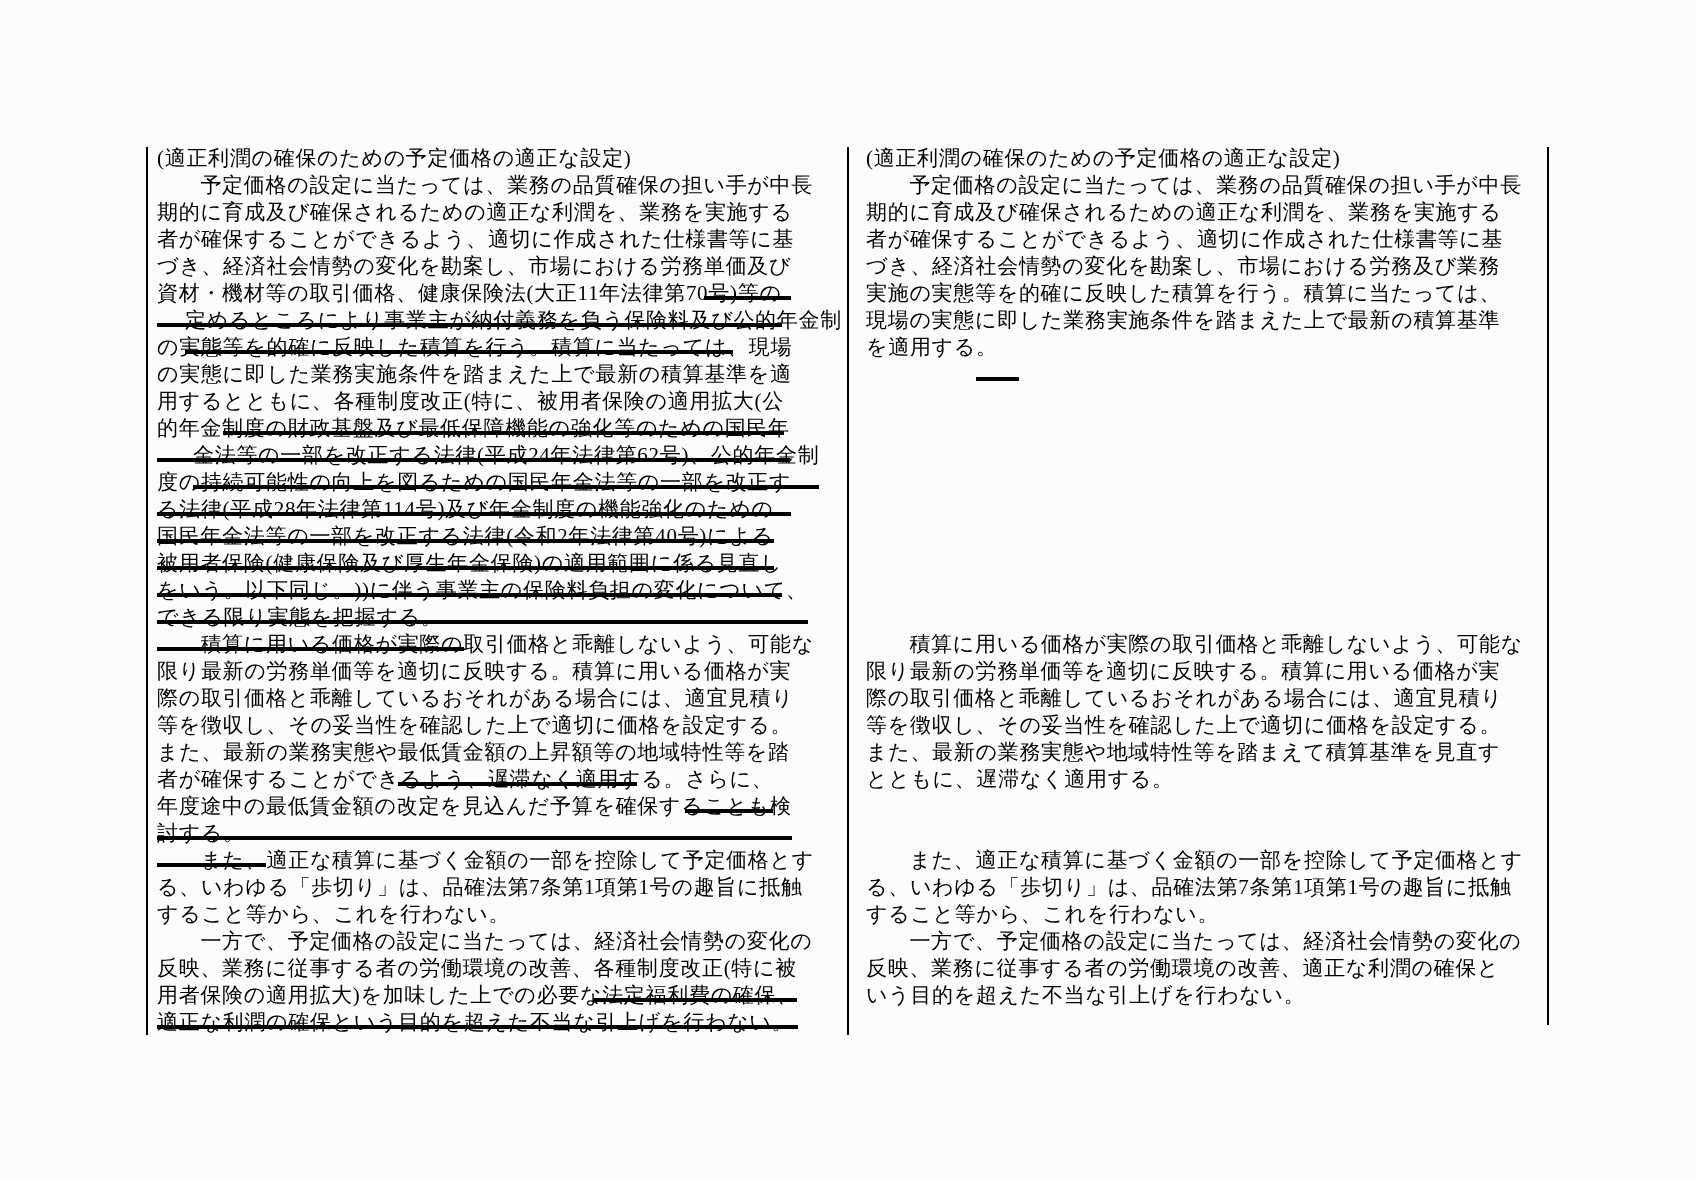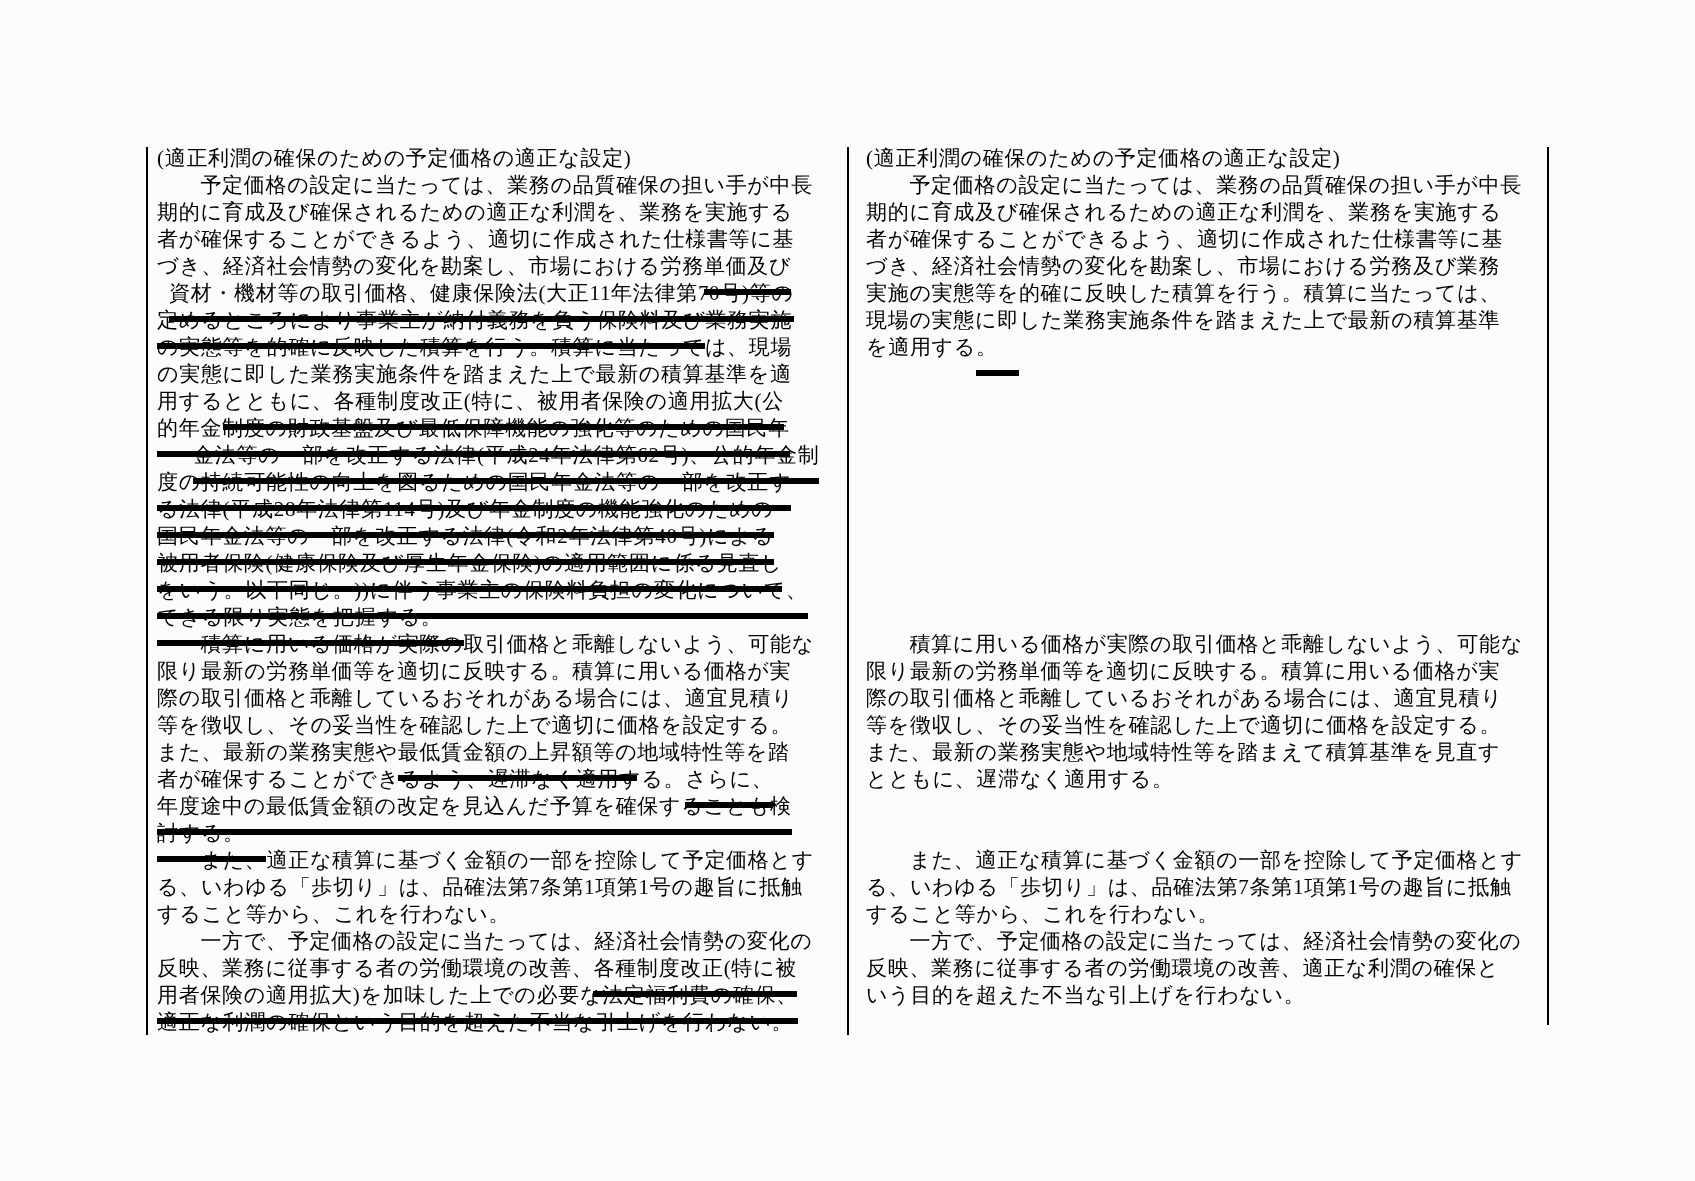--- a/index.html
+++ b/index.html
@@ -25,40 +25,40 @@
     top: 145px;
     width: 690px;
     font-size: 21px;
     line-height: 27px;
     letter-spacing: 0.7px;
   }
   .col-left  { left: 157px; }
   .col-right { left: 866px; }
   .line { white-space: pre; height: 27px; }
   .u {
-    border-bottom: 6px solid #0f172a;
-    padding-bottom: 11px;
+    border-bottom: 4px solid #0f172a;
+    padding-bottom: 18px;
     font-family: Liberation Serif, serif;
   }
 </style>
 </head>
 <body style="background: rgb(252, 252, 252); color: rgb(0, 0, 0);">
 
 <div class="rule rule-left" style="background: rgb(0, 0, 0);"></div>
 <div class="rule rule-middle" style="background: rgb(0, 0, 0);"></div>
 <div class="rule rule-right" style="background: rgb(0, 0, 0);"></div>
 
 <div class="col col-left">
     <div class="line"><span>(適正利潤の確保のための予定価格の適正な設定)</span></div>
     <div class="line"><span>　　予定価格の設定に当たっては、業務の品質確保の担い手が中長</span></div>
     <div class="line"><span>期的に育成及び確保されるための適正な利潤を、業務を実施する</span></div>
     <div class="line"><span>者が確保することができるよう、適切に作成された仕様書等に基</span></div>
     <div class="line"><span>づき、経済社会情勢の変化を勘案し、市場における労務</span><span class="u" style="border-bottom-color: rgb(0, 0, 0);">単価及び</span></div>
-    <div class="line"><span class="u" style="border-bottom-color: rgb(0, 0, 0); margin-left: 12px;">資材・機材等の取引価格、健康保険法(大正11年法律第70号)等の</span></div>
-    <div class="line"><span class="u" style="border-bottom-color: rgb(0, 0, 0);">定めるところにより事業主が納付義務を負う保険料及び</span><span>業務実施</span></div>
+    <div class="line"><span class="u" style="border-bottom-color: rgb(0, 0, 0);">資材・機材等の取引価格、健康保険法(大正11年法律第70号)等の</span></div>
+    <div class="line"><span class="u" style="border-bottom-color: rgb(0, 0, 0); margin-left: 28px;">定めるところにより事業主が納付義務を負う保険料及び</span><span>公的年金制</span></div>
     <div class="line"><span>の実態等を的確に反映した積算を行う。積算に当たっては、現場</span></div>
     <div class="line"><span>の実態に即した業務実施条件を踏まえた上で最新の積算基準を適</span></div>
     <div class="line"><span>用する</span><span class="u" style="border-bottom-color: rgb(0, 0, 0); margin-top: 30px;">とともに、各種制度改正(特に、被用者保険の適用拡大(公</span></div>
     <div class="line"><span class="u" style="border-bottom-color: rgb(0, 0, 0);">的年金制度の財政基盤及び最低保障機能の強化等のための国民年</span></div>
     <div class="line"><span class="u" style="border-bottom-color: rgb(0, 0, 0); margin-left: 36px;">金法等の一部を改正する法律(平成24年法律第62号)、公的年金制</span></div>
     <div class="line"><span class="u" style="border-bottom-color: rgb(0, 0, 0);">度の持続可能性の向上を図るための国民年金法等の一部を改正す</span></div>
     <div class="line"><span class="u" style="border-bottom-color: rgb(0, 0, 0);">る法律(平成28年法律第114号)及び年金制度の機能強化のための</span></div>
     <div class="line"><span class="u" style="border-bottom-color: rgb(0, 0, 0);">国民年金法等の一部を改正する法律(令和2年法律第40号)による</span></div>
     <div class="line"><span class="u" style="border-bottom-color: rgb(0, 0, 0);">被用者保険(健康保険及び厚生年金保険)の適用範囲に係る見直し</span></div>
     <div class="line"><span class="u" style="border-bottom-color: rgb(0, 0, 0);">をいう。以下同じ。))に伴う事業主の保険料負担の変化について、</span></div>

